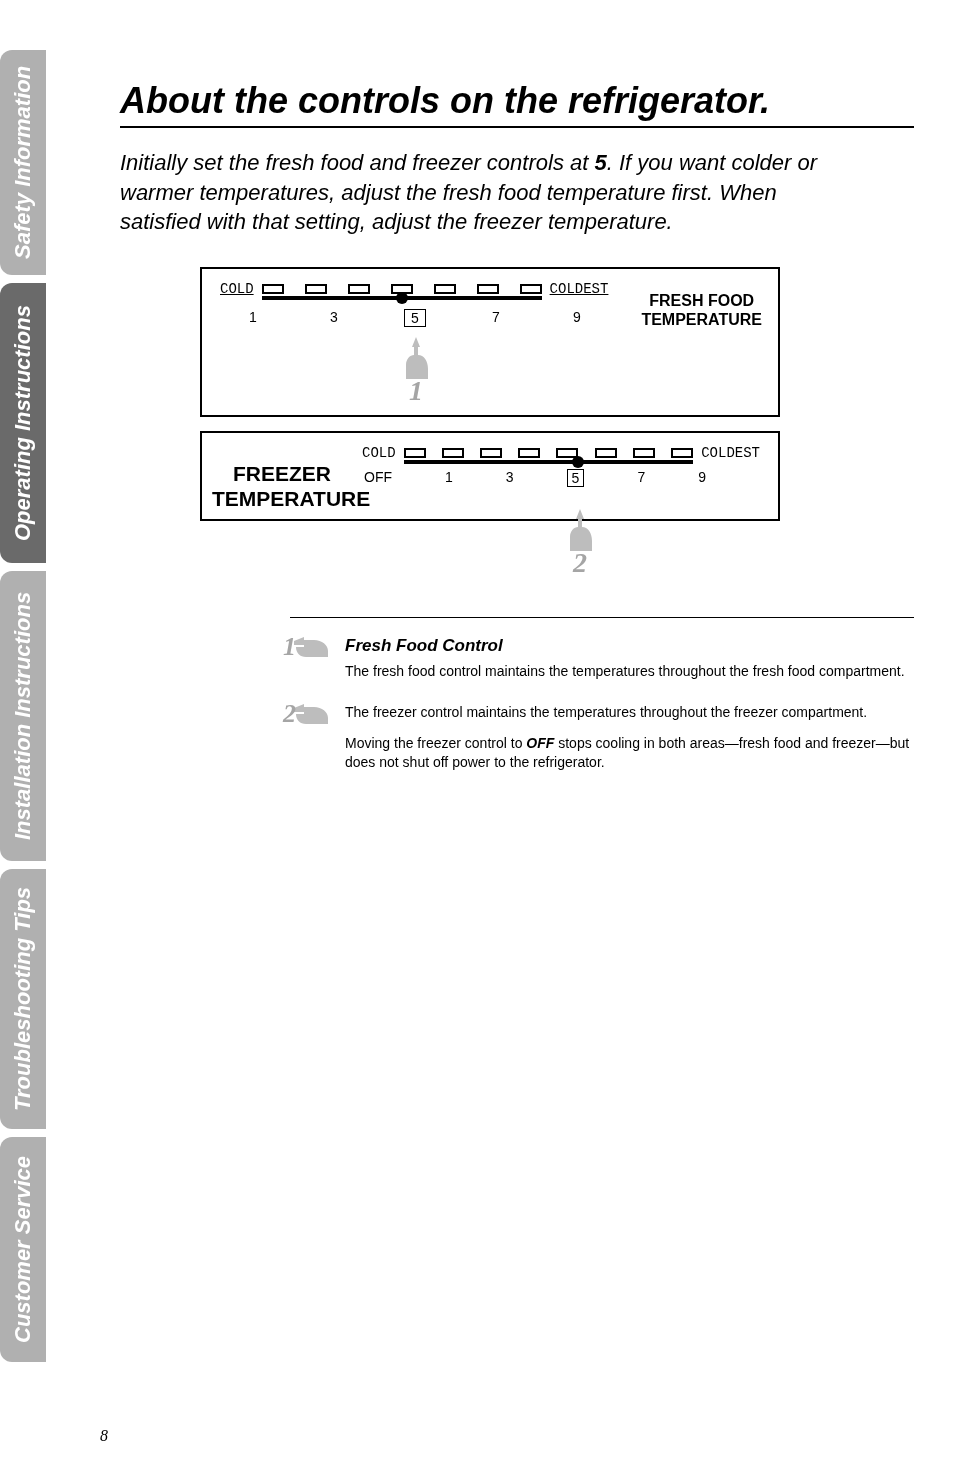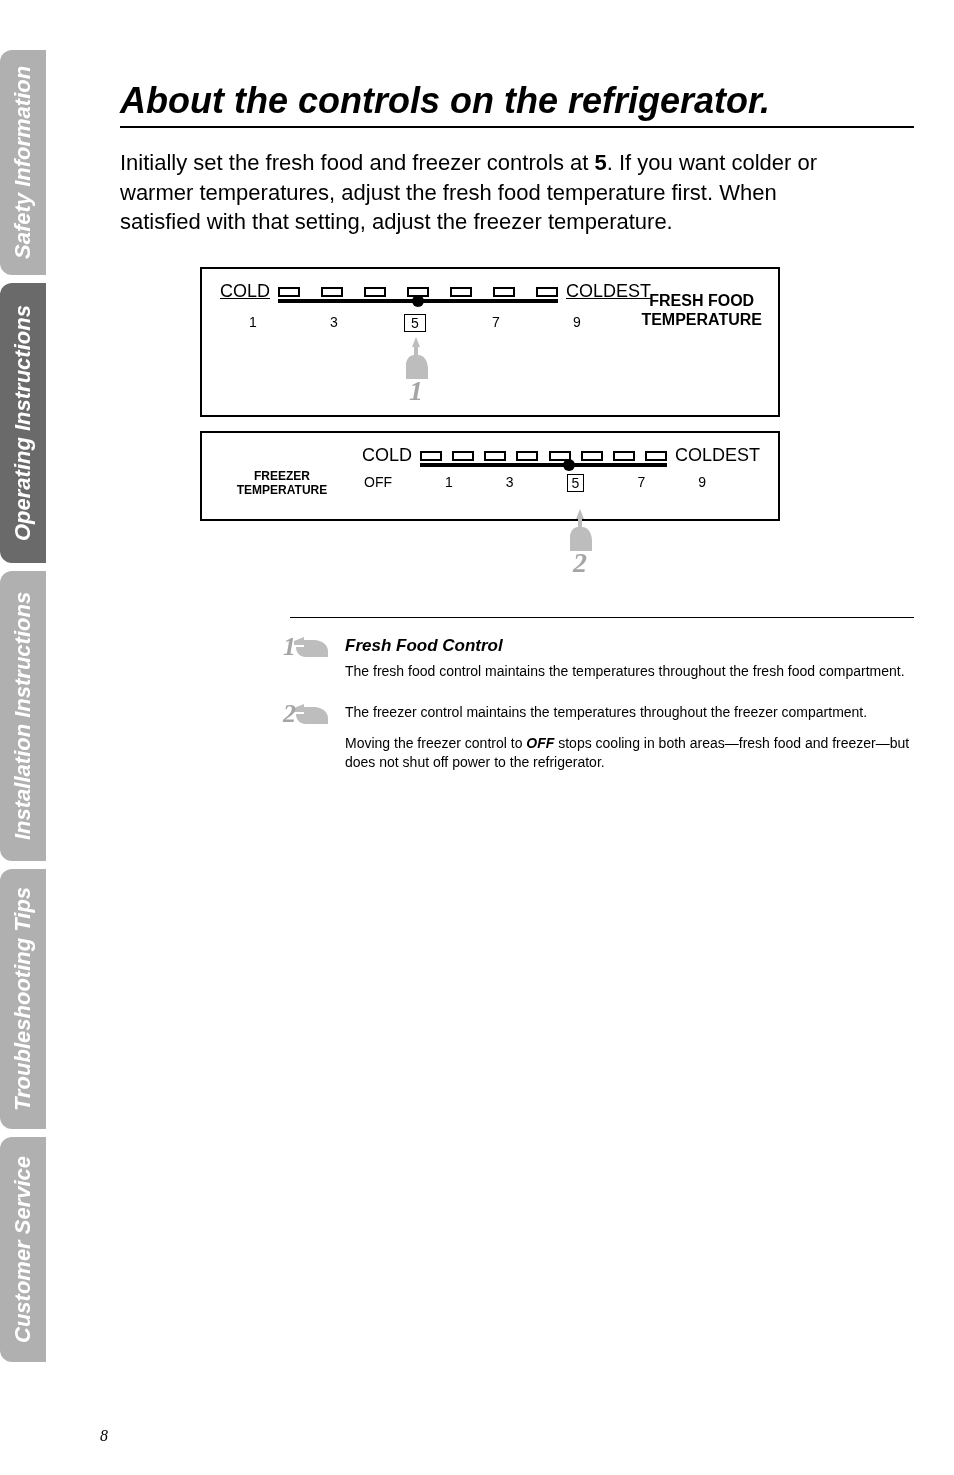--- a/index.html
+++ b/index.html
@@ -54,20 +54,21 @@
     font-style: italic;
     margin-bottom: 4px;
   }
   .title-rule {
     border: none;
     border-top: 2px solid #000;
     margin-bottom: 20px;
   }
   .intro {
     font-size: 22px;
+    font-style: italic;
     line-height: 1.35;
     margin-bottom: 30px;
     max-width: 720px;
   }
   .diagram-wrap {
     margin-left: 80px;
     margin-bottom: 10px;
   }
   .control-panel {
     border: 2px solid #000;
@@ -96,22 +97,22 @@
     border-bottom: 2px solid #000;
   }
   .knob {
     position: absolute;
     width: 12px; height: 12px;
     background: #000;
     border-radius: 50%;
     top: 8px;
   }
   .scale-label {
-    font-size: 18px;
-    font-family: Liberation Sans, sans-serif;
+    font-size: 14px;
+    font-family: Liberation Mono, monospace;
   }
   .numbers-row {
     display: flex;
     justify-content: space-between;
     padding: 8px 18px 14px 18px;
     font-size: 14px;
     position: relative;
   }
   .numbers-row span { width: 22px; text-align: center; }
   .boxed {
@@ -141,25 +142,25 @@
     font-family: Georgia, serif;
     color: #a5a5a5;
     margin-top: -6px;
   }
   .freezer-layout {
     display: flex;
     align-items: flex-start;
   }
   .freezer-label {
     font-weight: bold;
-    font-size: 12px;
+    font-size: 21px;
     text-align: center;
     line-height: 1.2;
     width: 160px;
-    padding: 36px 10px 0 10px;
+    padding: 28px 10px 0 10px;
   }
   .section-head {
     display: flex;
     align-items: flex-end;
     gap: 20px;
     margin-top: 60px;
   }
   .big-icon {
     width: 120px; height: 120px;
     color: #bdbdbd;

